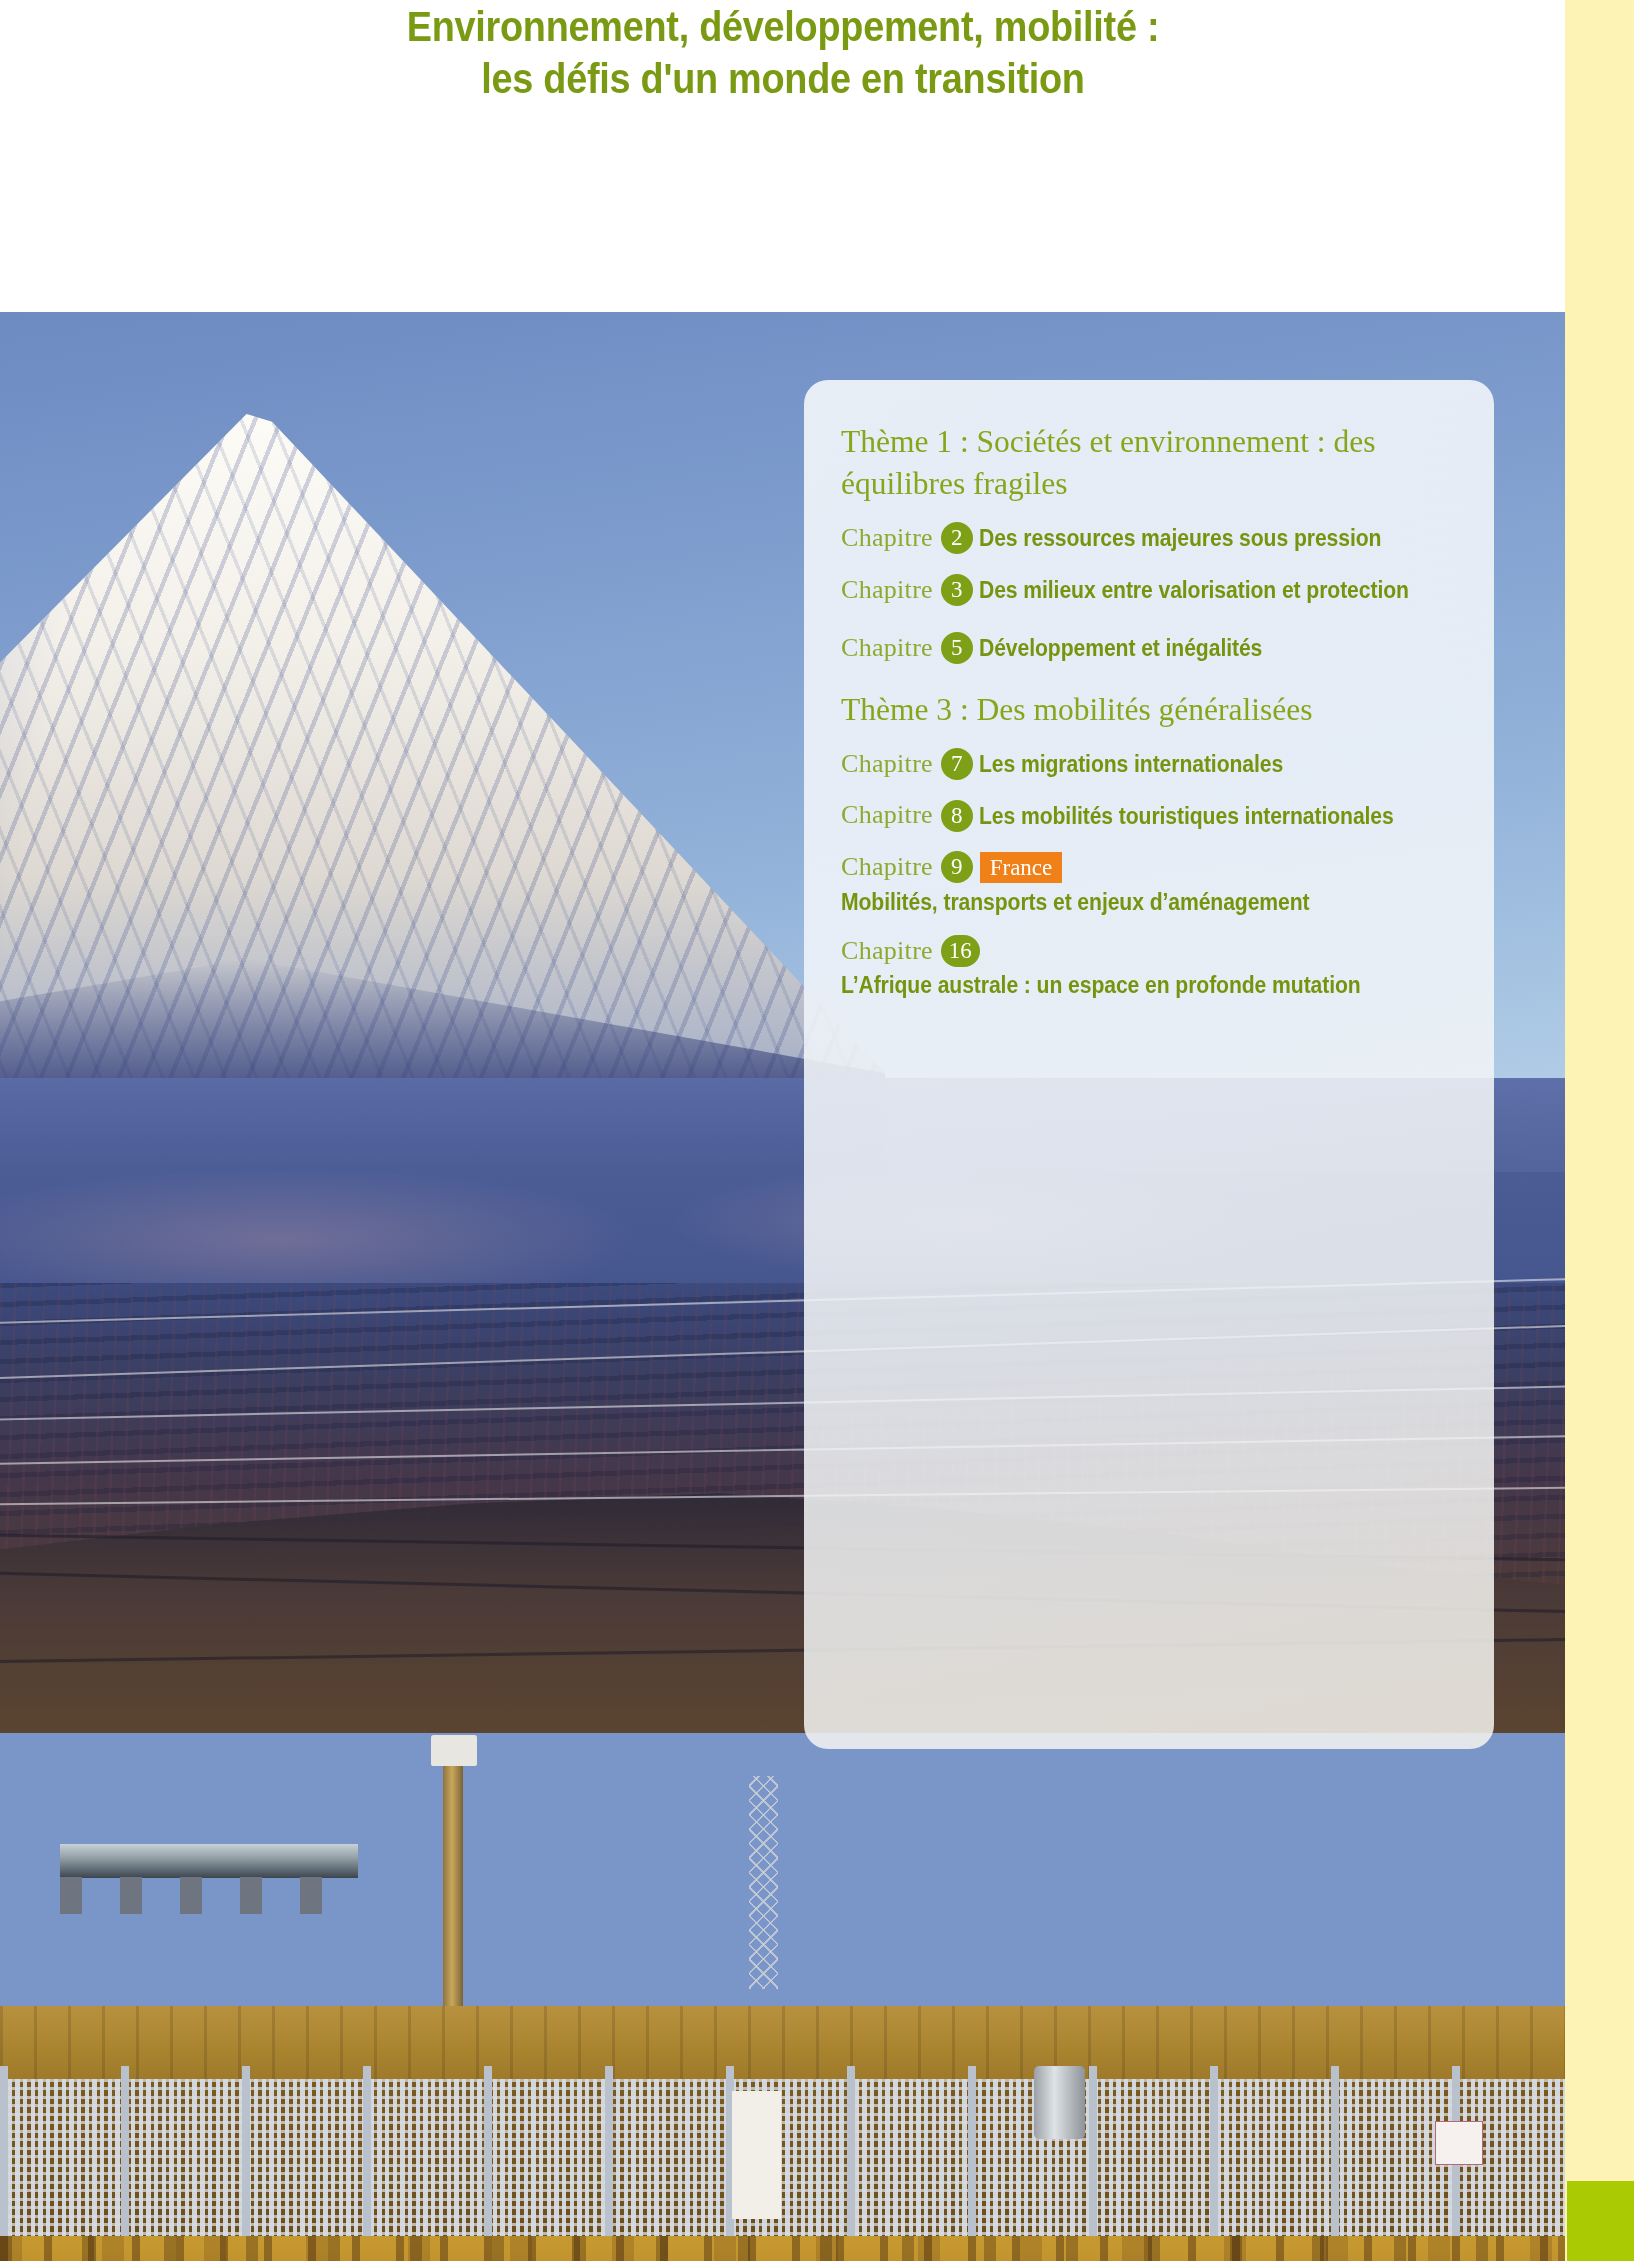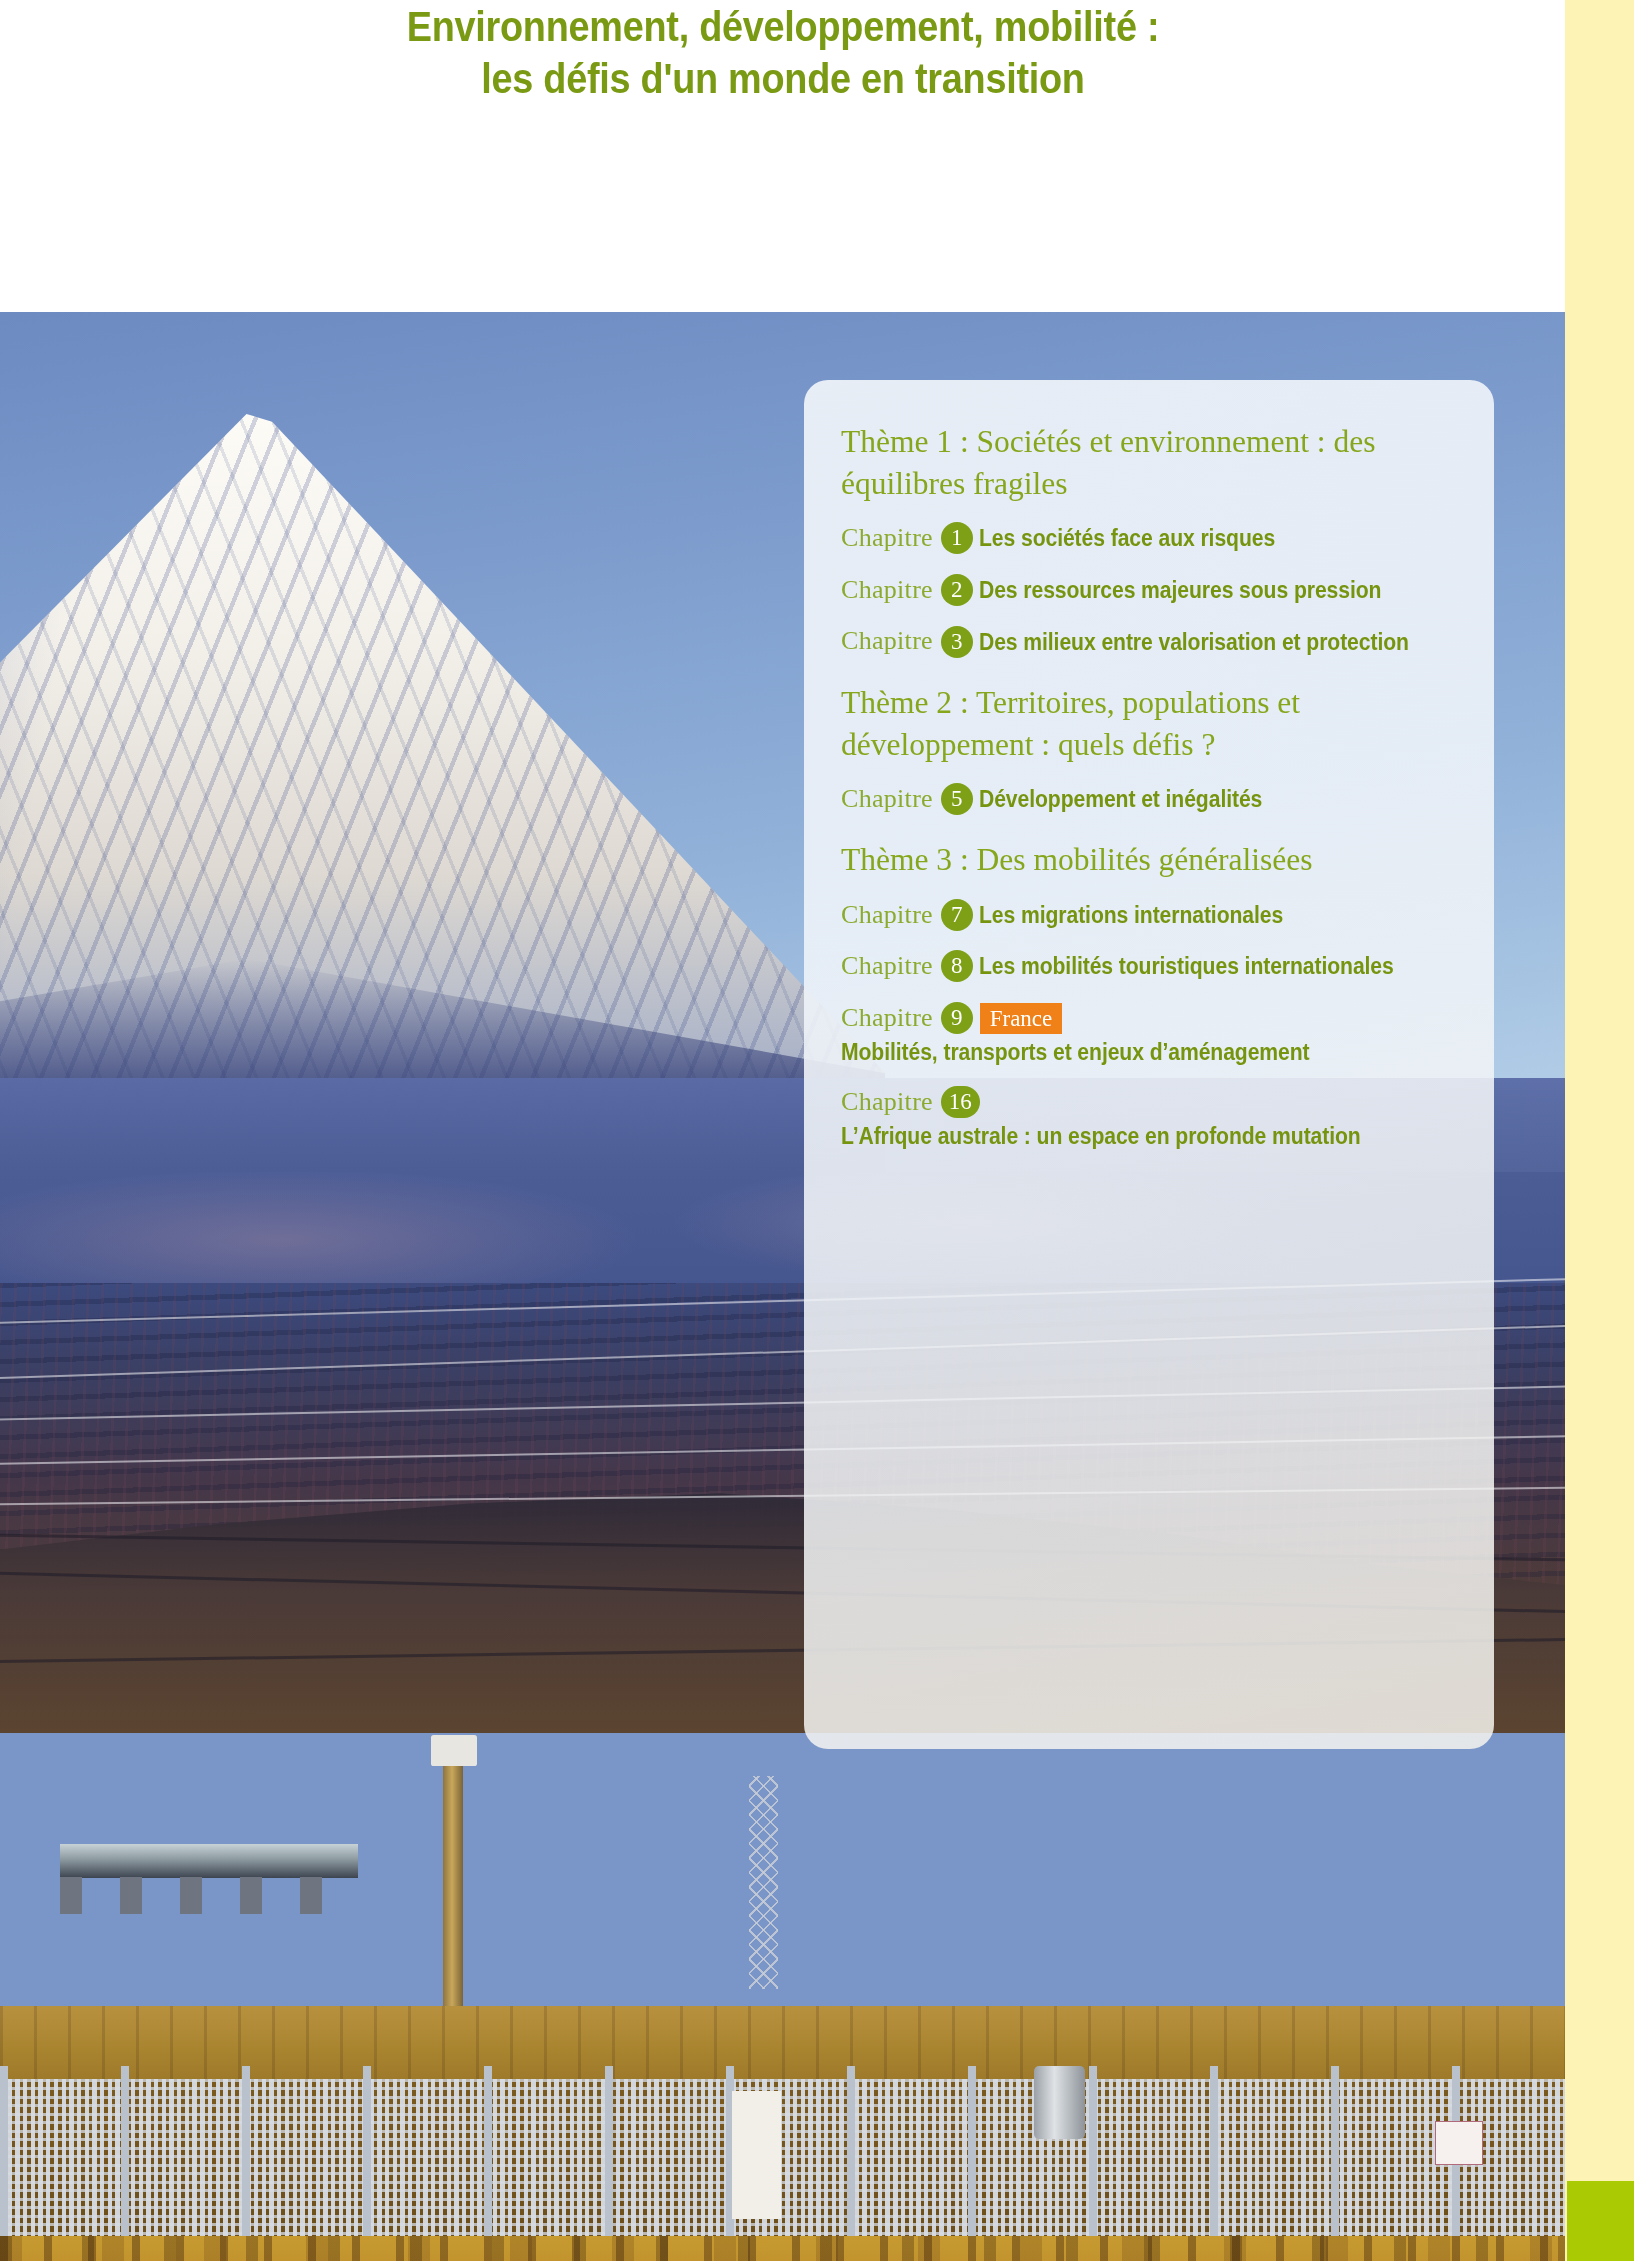--- a/index.html
+++ b/index.html
@@ -387,26 +387,24 @@
     <div class="tank"></div>
 
     <div class="big-wall"></div>
     <div class="big-wall-streaks"></div>
 
   </div>
 
   <div class="panel" id="toc-panel">
       <div class="theme-block">
         <div class="theme-title">Thème 1 : Sociétés et environnement : des équilibres fragiles</div>
-        <div class="chapter-row"><span class="chapitre-word">Chapitre</span><span class="num-badge">1</span><span class="chapter-title">Les sociétés face aux risques</span></div>
         <div class="chapter-row"><span class="chapitre-word">Chapitre</span><span class="num-badge">2</span><span class="chapter-title">Des ressources majeures sous pression</span></div>
         <div class="chapter-row"><span class="chapitre-word">Chapitre</span><span class="num-badge">3</span><span class="chapter-title">Des milieux entre valorisation et protection</span></div>
       </div>
       <div class="theme-block">
-        <div class="theme-title">Thème 2 : Territoires, populations et développement : quels défis ?</div>
         <div class="chapter-row"><span class="chapitre-word">Chapitre</span><span class="num-badge">5</span><span class="chapter-title">Développement et inégalités</span></div>
       </div>
       <div class="theme-block">
         <div class="theme-title">Thème 3 : Des mobilités généralisées</div>
         <div class="chapter-row"><span class="chapitre-word">Chapitre</span><span class="num-badge">7</span><span class="chapter-title">Les migrations internationales</span></div>
         <div class="chapter-row"><span class="chapitre-word">Chapitre</span><span class="num-badge">8</span><span class="chapter-title">Les mobilités touristiques internationales</span></div>
         <div class="chapter-row"><span class="chapitre-word">Chapitre</span><span class="num-badge">9</span><span class="france-badge">France</span><span class="chapter-title">Mobilités, transports et enjeux d’aménagement</span></div>
         <div class="chapter-row"><span class="chapitre-word">Chapitre</span><span class="num-badge wide">16</span><span class="chapter-title">L’Afrique australe : un espace en profonde mutation</span></div>
       </div>
     </div>

